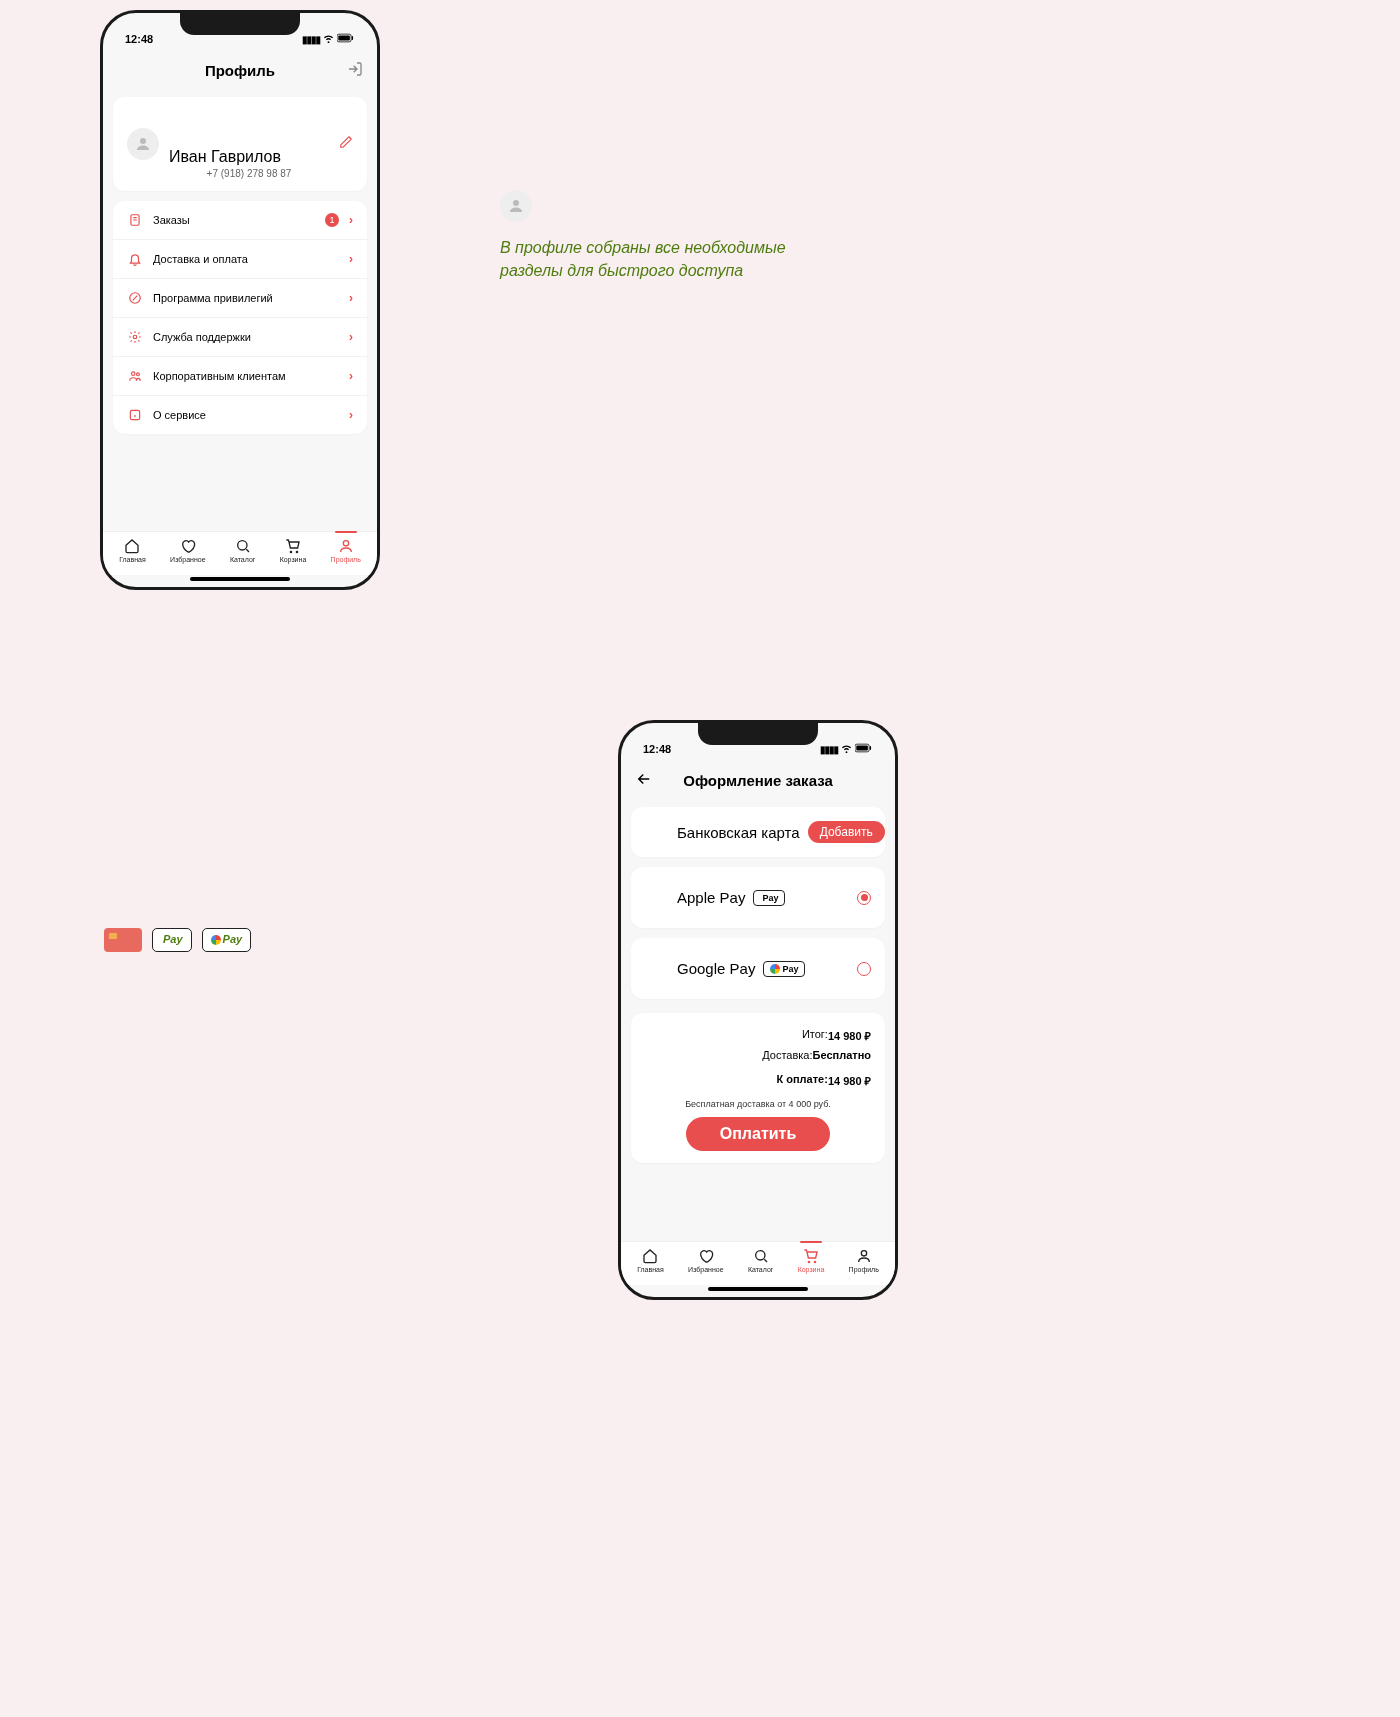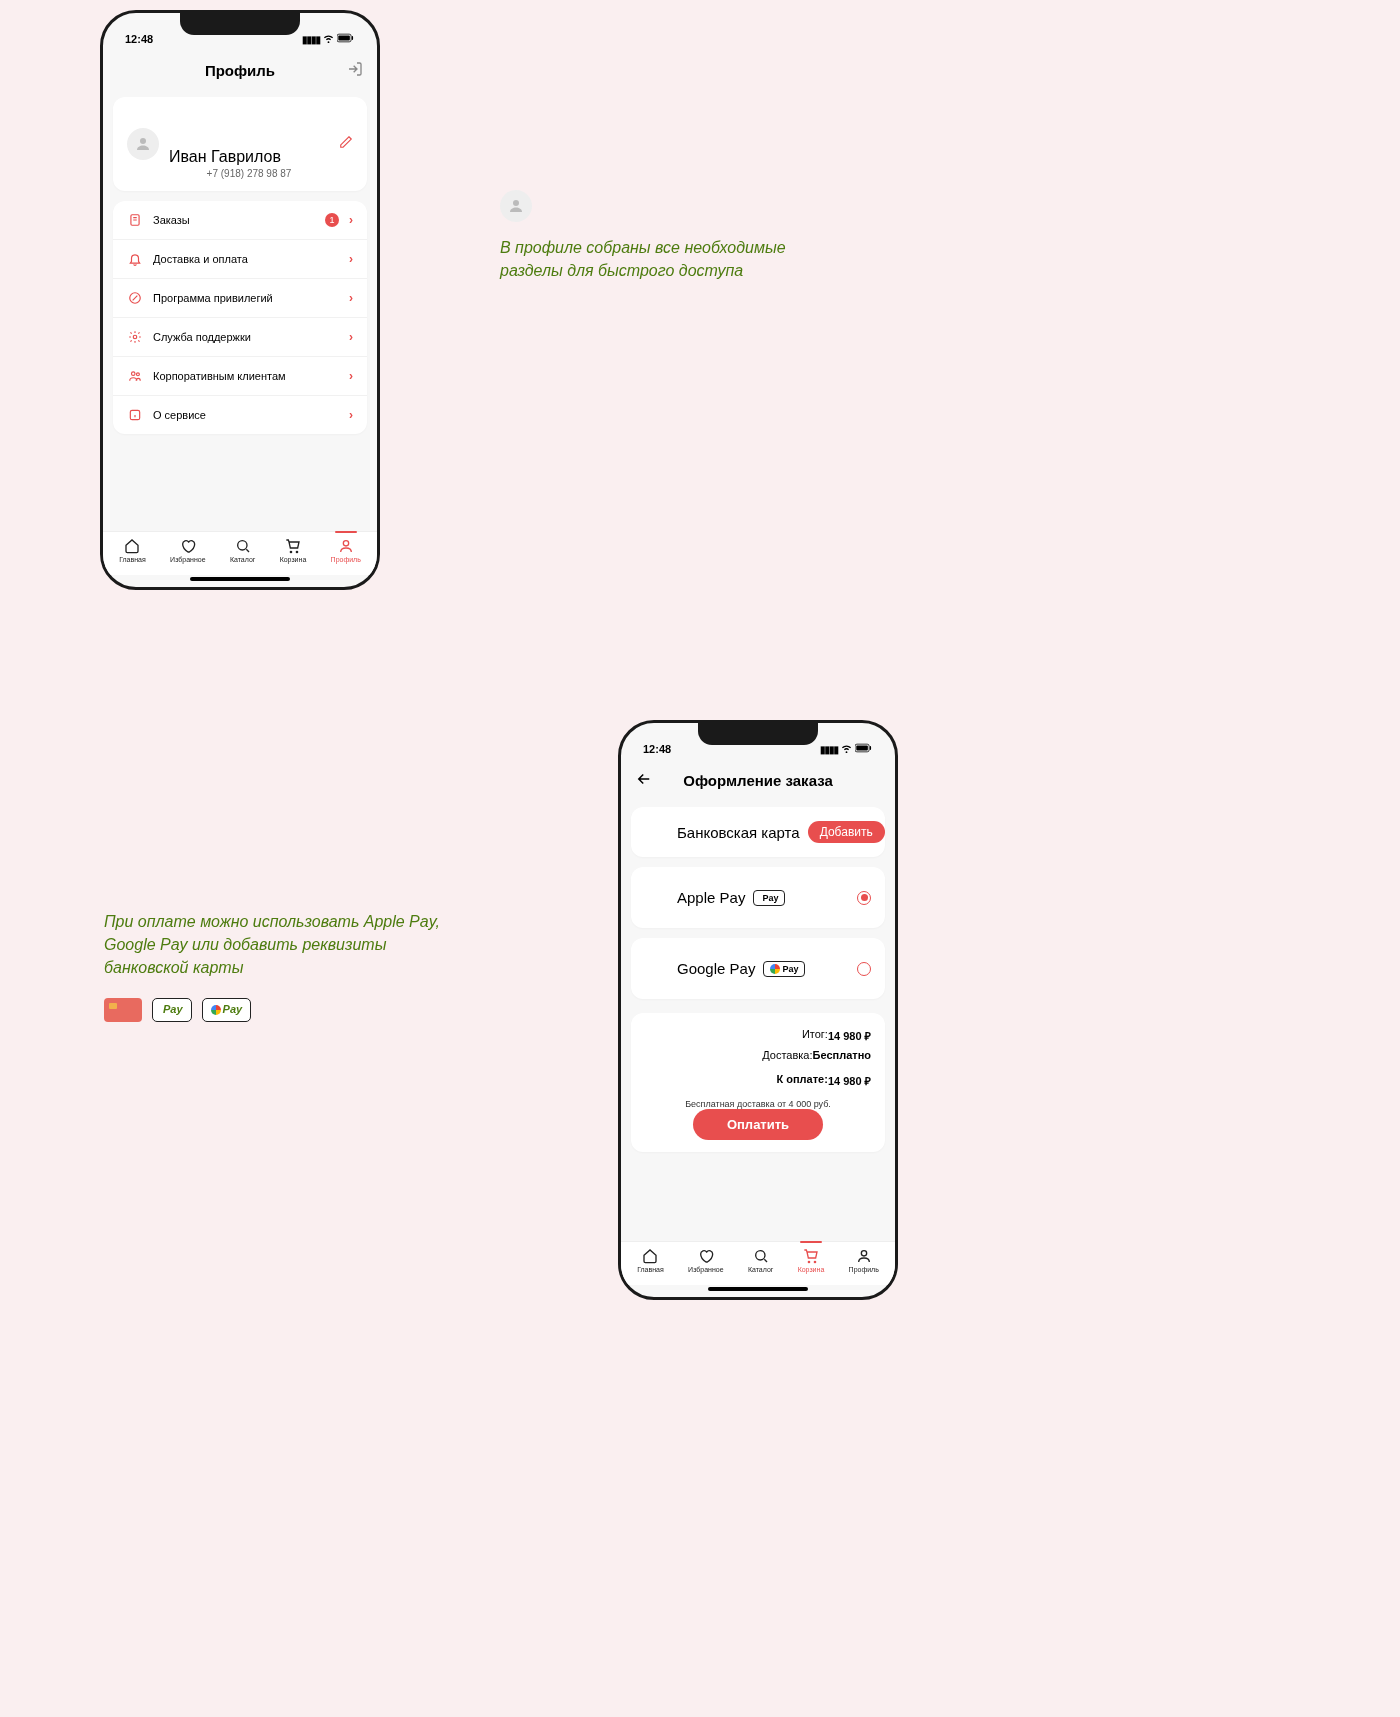--- a/index.html
+++ b/index.html
@@ -127,22 +127,22 @@
   .summary {
     background:#fff; border-radius:12px; margin-top:14px;
     padding:12px 14px; font-size:11px;
     box-shadow: 0 1px 2px rgba(0,0,0,0.03);
   }
   .srow { display:flex; justify-content:flex-end; padding:3px 0;}
   .srow.bold { font-weight:700; margin-top:6px;}
   .free-note { text-align:center; font-size:9px; margin-top:8px; color:#333;}
   .pay-btn {
     background:#e84e4e; color:#fff; border-radius:18px;
-    padding:8px 34px; font-size:13px; font-weight:600;
-    margin:0 auto 0 auto; display:block; width:fit-content;
+    padding:8px 34px; font-size:16px; font-weight:600;
+    margin:8px auto 0 auto; display:block; width:fit-content;
   }
 
   
   .anno { position:absolute; color:#4d7c0f;font-style:italic; }
   .anno .avatar { margin-bottom:14px; }
   .anno-1 { left:500px; top:190px; width:350px; font-size:16px; line-height:1.45;}
   .anno-2 { left:104px; top:910px; width:340px; font-size:16px; line-height:1.45;}
   .pay-icons { display:flex; gap:10px; margin-top:18px; align-items:center;}
   .mini-card { width:38px; height:24px; background:#e86a5f; border-radius:4px; position:relative;}
   .mini-card::before { content:""; position:absolute; left:5px; top:5px; width:8px;height:6px; background:#f2b04c; border-radius:1px;}
@@ -307,21 +307,20 @@
   <div class="avatar">
     <svg viewBox="0 0 24 24" fill="currentColor">
         <circle cx="12" cy="8" r="4"></circle>
         <path d="M4 20c0-4 4-6 8-6s8 2 8 6"></path>
       </svg>
   </div>
   <div>В профиле собраны все необходимые разделы для быстрого доступа</div>
 </div>
 
 <div class="anno anno-2">
-  <div>При оплате можно использовать Apple Pay, Google Pay или добавить реквизиты банковской карты</div>
   <div class="pay-icons">
     <div class="mini-card"></div>
     <div class="pay-chip">
         <span></span>
         <span>Pay</span>
       </div>
     <div class="pay-chip">
         <span class="g-dot"></span>
         <span>Pay</span>
       </div>

